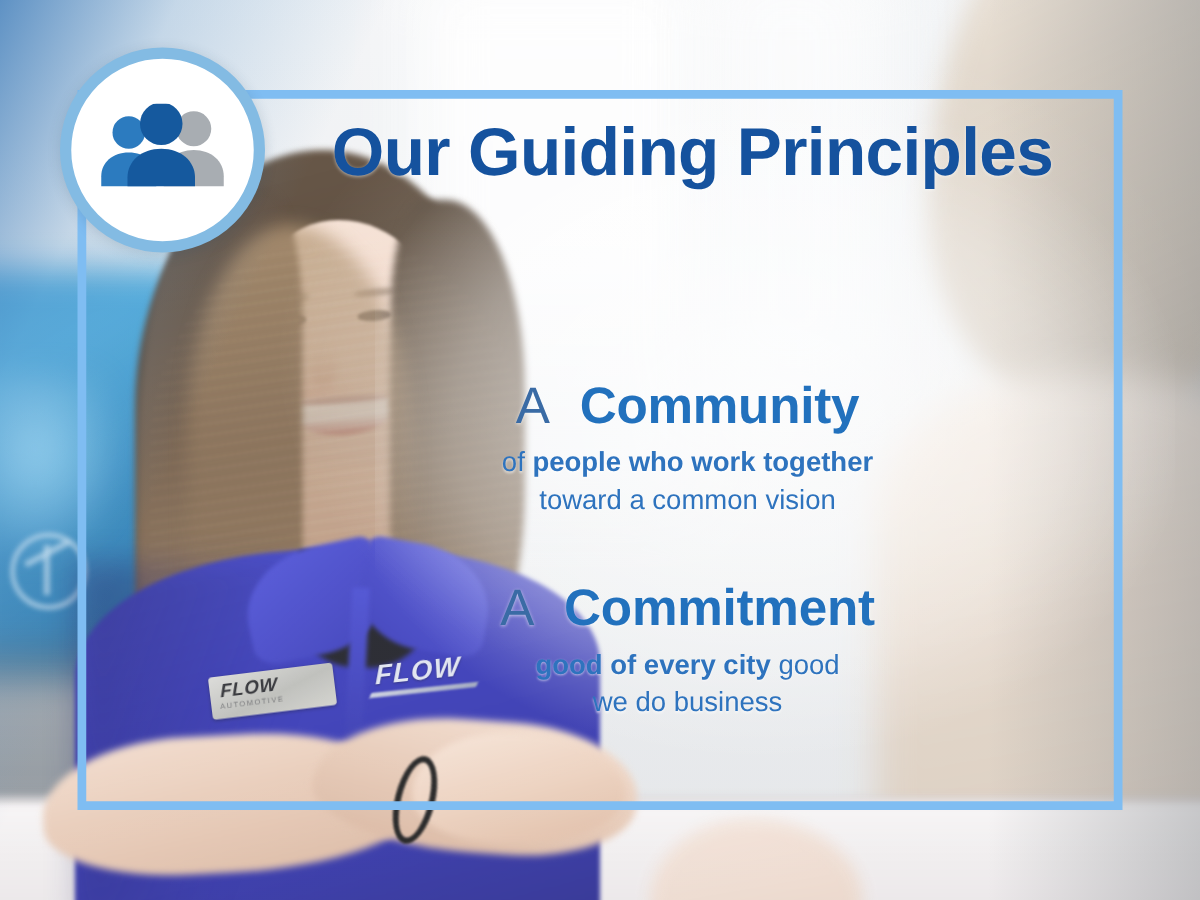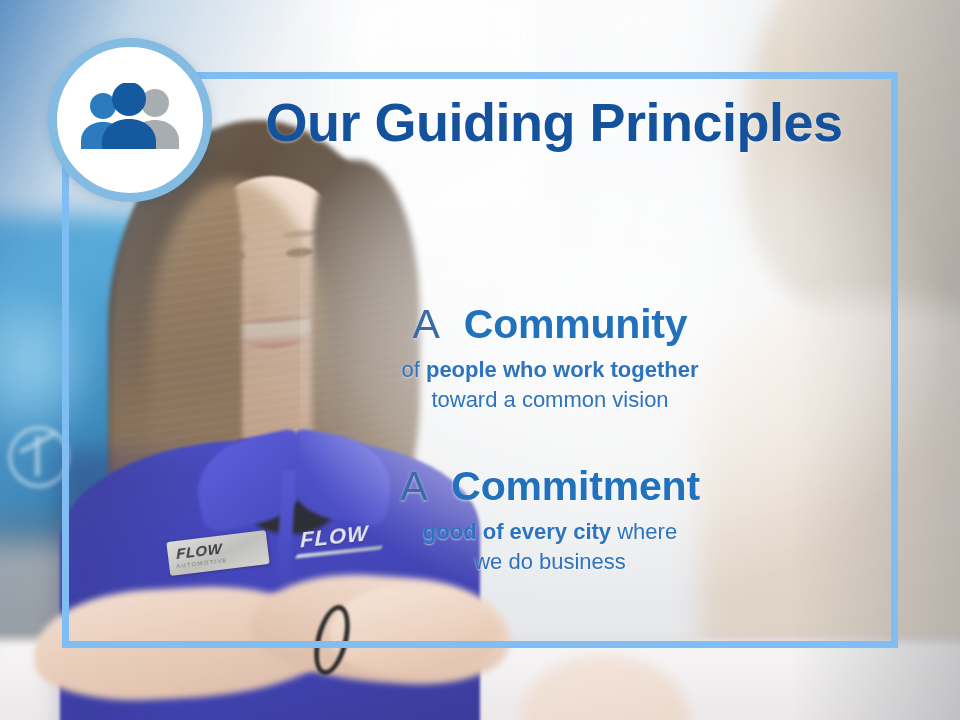--- a/index.html
+++ b/index.html
@@ -614,18 +614,18 @@
         <div><span>toward a common vision</span></div>
       </div>
   </div>
 
   <div class="principle p3">
     <div class="p-head">
       <span class="p-art">A&nbsp;</span>
       <span class="p-noun">Commitment</span>
     </div>
     <div class="p-sub">
-        <div><b>good of every city</b><span> where</span></div>
+        <div><b>good of every city</b><span> good</span></div>
         <div><span>we do business</span></div>
       </div>
   </div>
 
 </div>
 
 </body></html>

